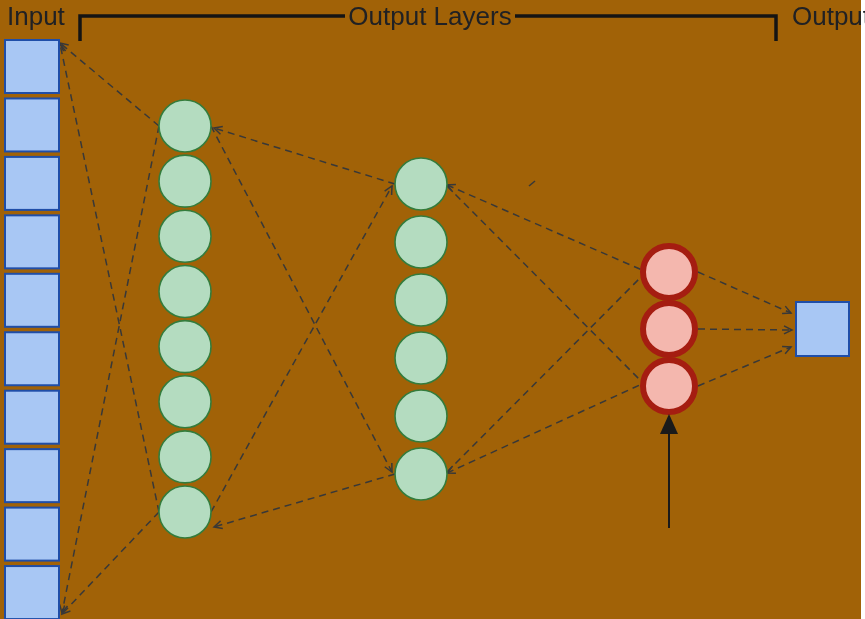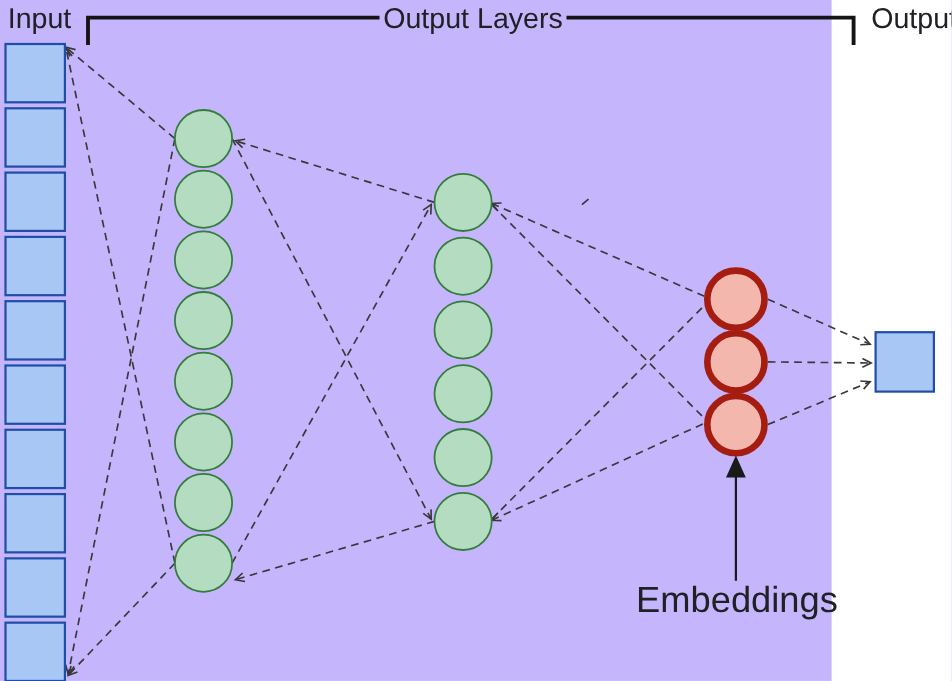--- a/index.html
+++ b/index.html
@@ -1,17 +1,17 @@
 <!DOCTYPE html>
 <html><head>
 <meta charset="utf-8">
 <style>
   html,body{margin:0;padding:0;background:#ffffff;overflow:hidden;}
   .canvas{
-    position:relative;width:756px;height:619px;background:#c4b5fd;
+    position:relative;width:861px;height:619px;background:#a16207;
     font-family:"Liberation Sans","DejaVu Sans",sans-serif;
     text-align:center;
   }
   .canvas svg{position:absolute;left:0;top:0;}
   .lbl{position:absolute;color:#202124;white-space:nowrap;line-height:1.1;}
   .lbl-top{font-size:26px;top:2px;}
   .lbl-center{transform:translateX(-50%);}
   .lbl-embeddings{font-size:33px;top:527px;left:670px;transform:translateX(-50%);}
   #lbl-input{left:7px;}
   #lbl-hidden{left:430px;}
@@ -90,14 +90,13 @@
       </g>
     <g id="g-pointer">
         <line x1="669" y1="528" x2="669" y2="433" stroke="#1a1a1a" stroke-width="2"></line>
         <polygon points="669,414 660,434 678,434" fill="#1a1a1a"></polygon>
       </g>
   </svg>
 
   <div id="lbl-input" class="lbl lbl-top" style="color: rgb(32, 33, 36);">Input</div>
   <div id="lbl-hidden" class="lbl lbl-top lbl-center" style="color: rgb(32, 33, 36);">Output Layers</div>
   <div id="lbl-output" class="lbl lbl-top" style="color: rgb(32, 33, 36);">Output</div>
-  <div class="lbl lbl-embeddings" style="color: rgb(32, 33, 36);">Embeddings</div>
 </div>
 
 </body></html>

